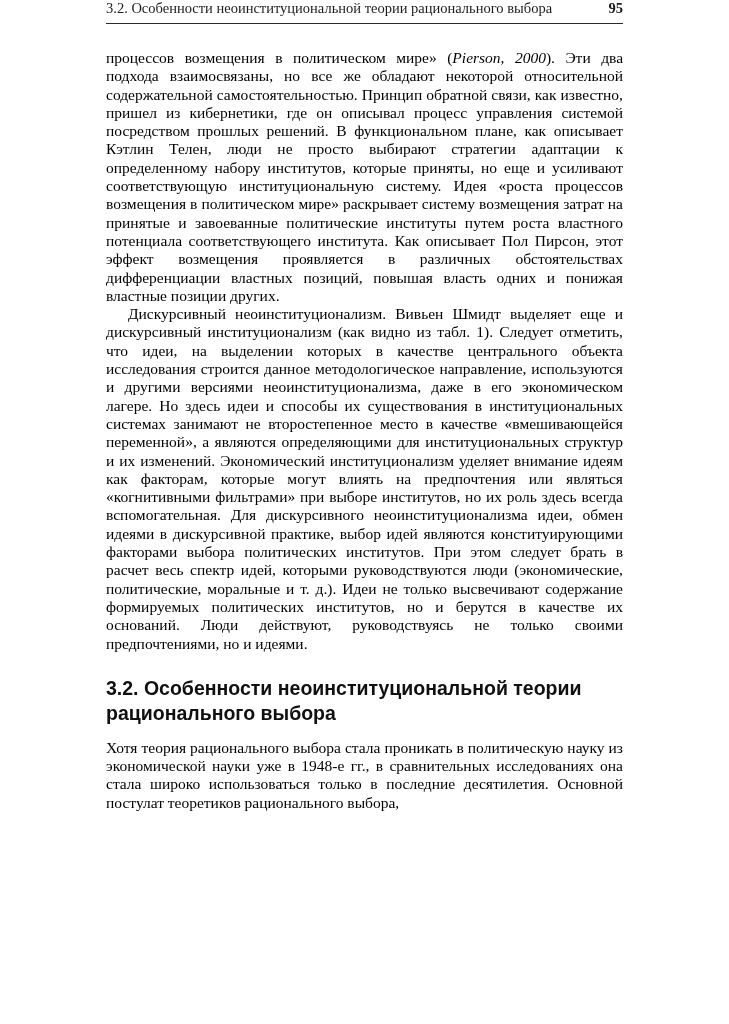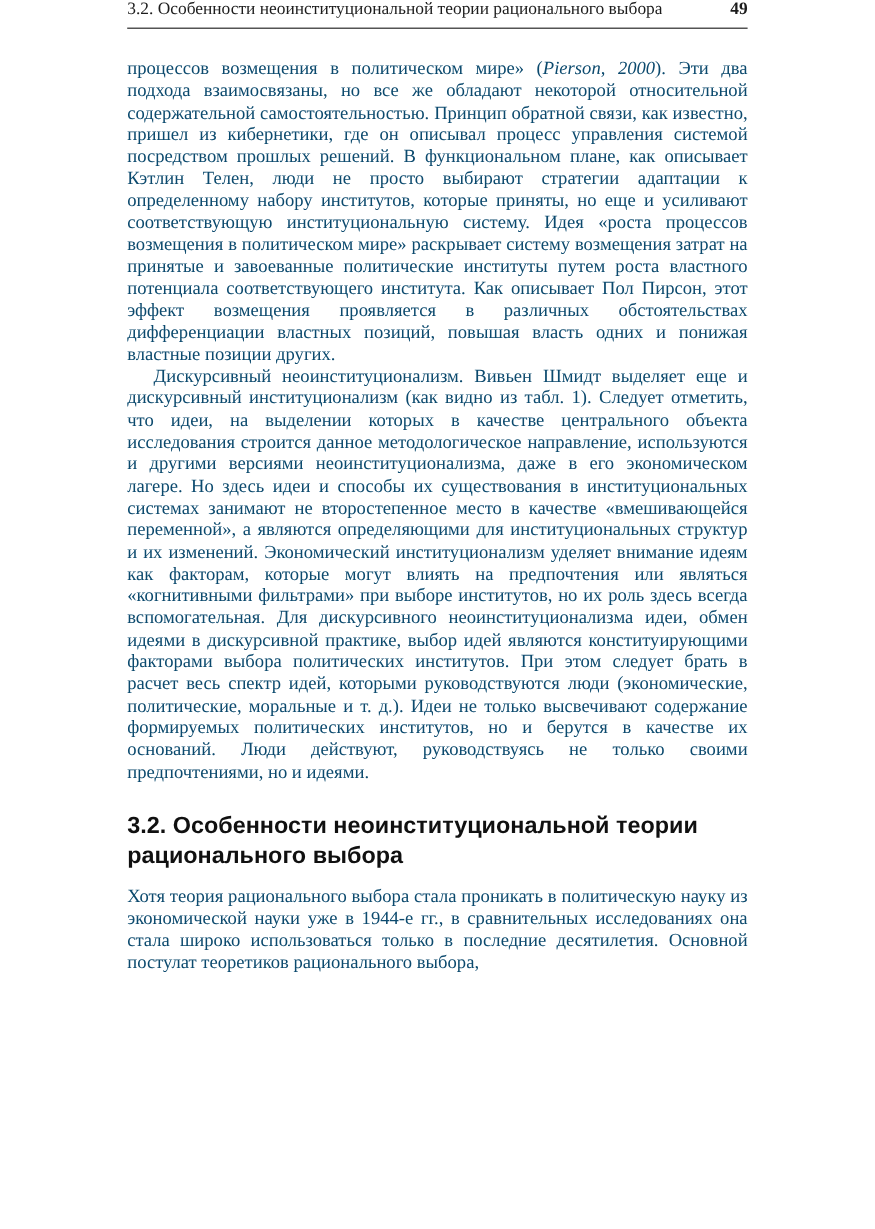--- a/index.html
+++ b/index.html
@@ -42,21 +42,21 @@
     border-bottom: 1.2px solid #2a2a2a;
     width: 100%;
     margin-bottom: 25px;
   }
   .para {
     font-family: "Liberation Serif", serif;
     font-size: 15.5px;
     line-height: 18.3px;
     text-align: justify;
     margin: 0;
-    color: #0c4a6e;
+    color: #000000;
     hyphens: auto;
     -webkit-hyphens: auto;
   }
   .para.indent {
     text-indent: 22px;
   }
   .para strong {
     font-weight: normal;
   }
   .para em {
@@ -73,30 +73,30 @@
   }
 </style>
 </head>
 <body>
 
 <div class="page">
   <div class="content">
 
     <header class="running-head">
       <span class="rh-title">3.2. Особенности неоинституциональной теории рационального выбора</span>
-      <span class="rh-page">49</span>
+      <span class="rh-page">95</span>
     </header>
 
     <div class="rule"></div>
 
     <main>
 
       <p class="para"><span>процессов возмещения в политическом мире» (</span><em>Pierson, 2000</em><span>). Эти два подхода взаимосвязаны, но все же обладают некоторой относительной содержательной самостоятельностью. Принцип обратной связи, как известно, пришел из кибернетики, где он описывал процесс управления системой посредством прошлых решений. В функциональном плане, как описывает Кэтлин Телен, люди не просто выбирают стратегии адаптации к определенному набору институтов, которые приняты, но еще и усиливают соответствующую институциональную систему. Идея «роста процессов возмещения в политическом мире» раскрывает систему возмещения затрат на принятые и завоеванные политические институты путем роста властного потенциала соответствующего института. Как описывает Пол Пирсон, этот эффект возмещения проявляется в различных обстоятельствах дифференциации властных позиций, повышая власть одних и понижая властные позиции других.</span></p>
 
       <p class="para indent"><strong>Дискурсивный неоинституционализм.</strong><span> Вивьен Шмидт выделяет еще и дискурсивный институционализм (как видно из табл. 1). Следует отметить, что идеи, на выделении которых в качестве центрального объекта исследования строится данное методологическое направление, используются и другими версиями неоинституционализма, даже в его экономическом лагере. Но здесь идеи и способы их существования в институциональных системах занимают не второстепенное место в качестве «вмешивающейся переменной», а являются определяющими для институциональных структур и их изменений. Экономический институционализм уделяет внимание идеям как факторам, которые могут влиять на предпочтения или являться «когнитивными фильтрами» при выборе институтов, но их роль здесь всегда вспомогательная. Для дискурсивного неоинституционализма идеи, обмен идеями в дискурсивной практике, выбор идей являются конституирующими факторами выбора политических институтов. При этом следует брать в расчет весь спектр идей, которыми руководствуются люди (экономические, политические, моральные и т. д.). Идеи не только высвечивают содержание формируемых политических институтов, но и берутся в качестве их оснований. Люди действуют, руководствуясь не только своими предпочтениями, но и идеями.</span></p>
 
       <h2 class="section-heading">3.2. Особенности неоинституциональной теории рационального выбора</h2>
 
-      <p class="para">Хотя теория рационального выбора стала проникать в политическую науку из экономической науки уже в 1944-е гг., в сравнительных исследованиях она стала широко использоваться только в последние десятилетия. Основной постулат теоретиков рационального выбора,</p>
+      <p class="para">Хотя теория рационального выбора стала проникать в политическую науку из экономической науки уже в 1948-е гг., в сравнительных исследованиях она стала широко использоваться только в последние десятилетия. Основной постулат теоретиков рационального выбора,</p>
 
     </main>
   </div>
 </div>
 
 </body></html>

